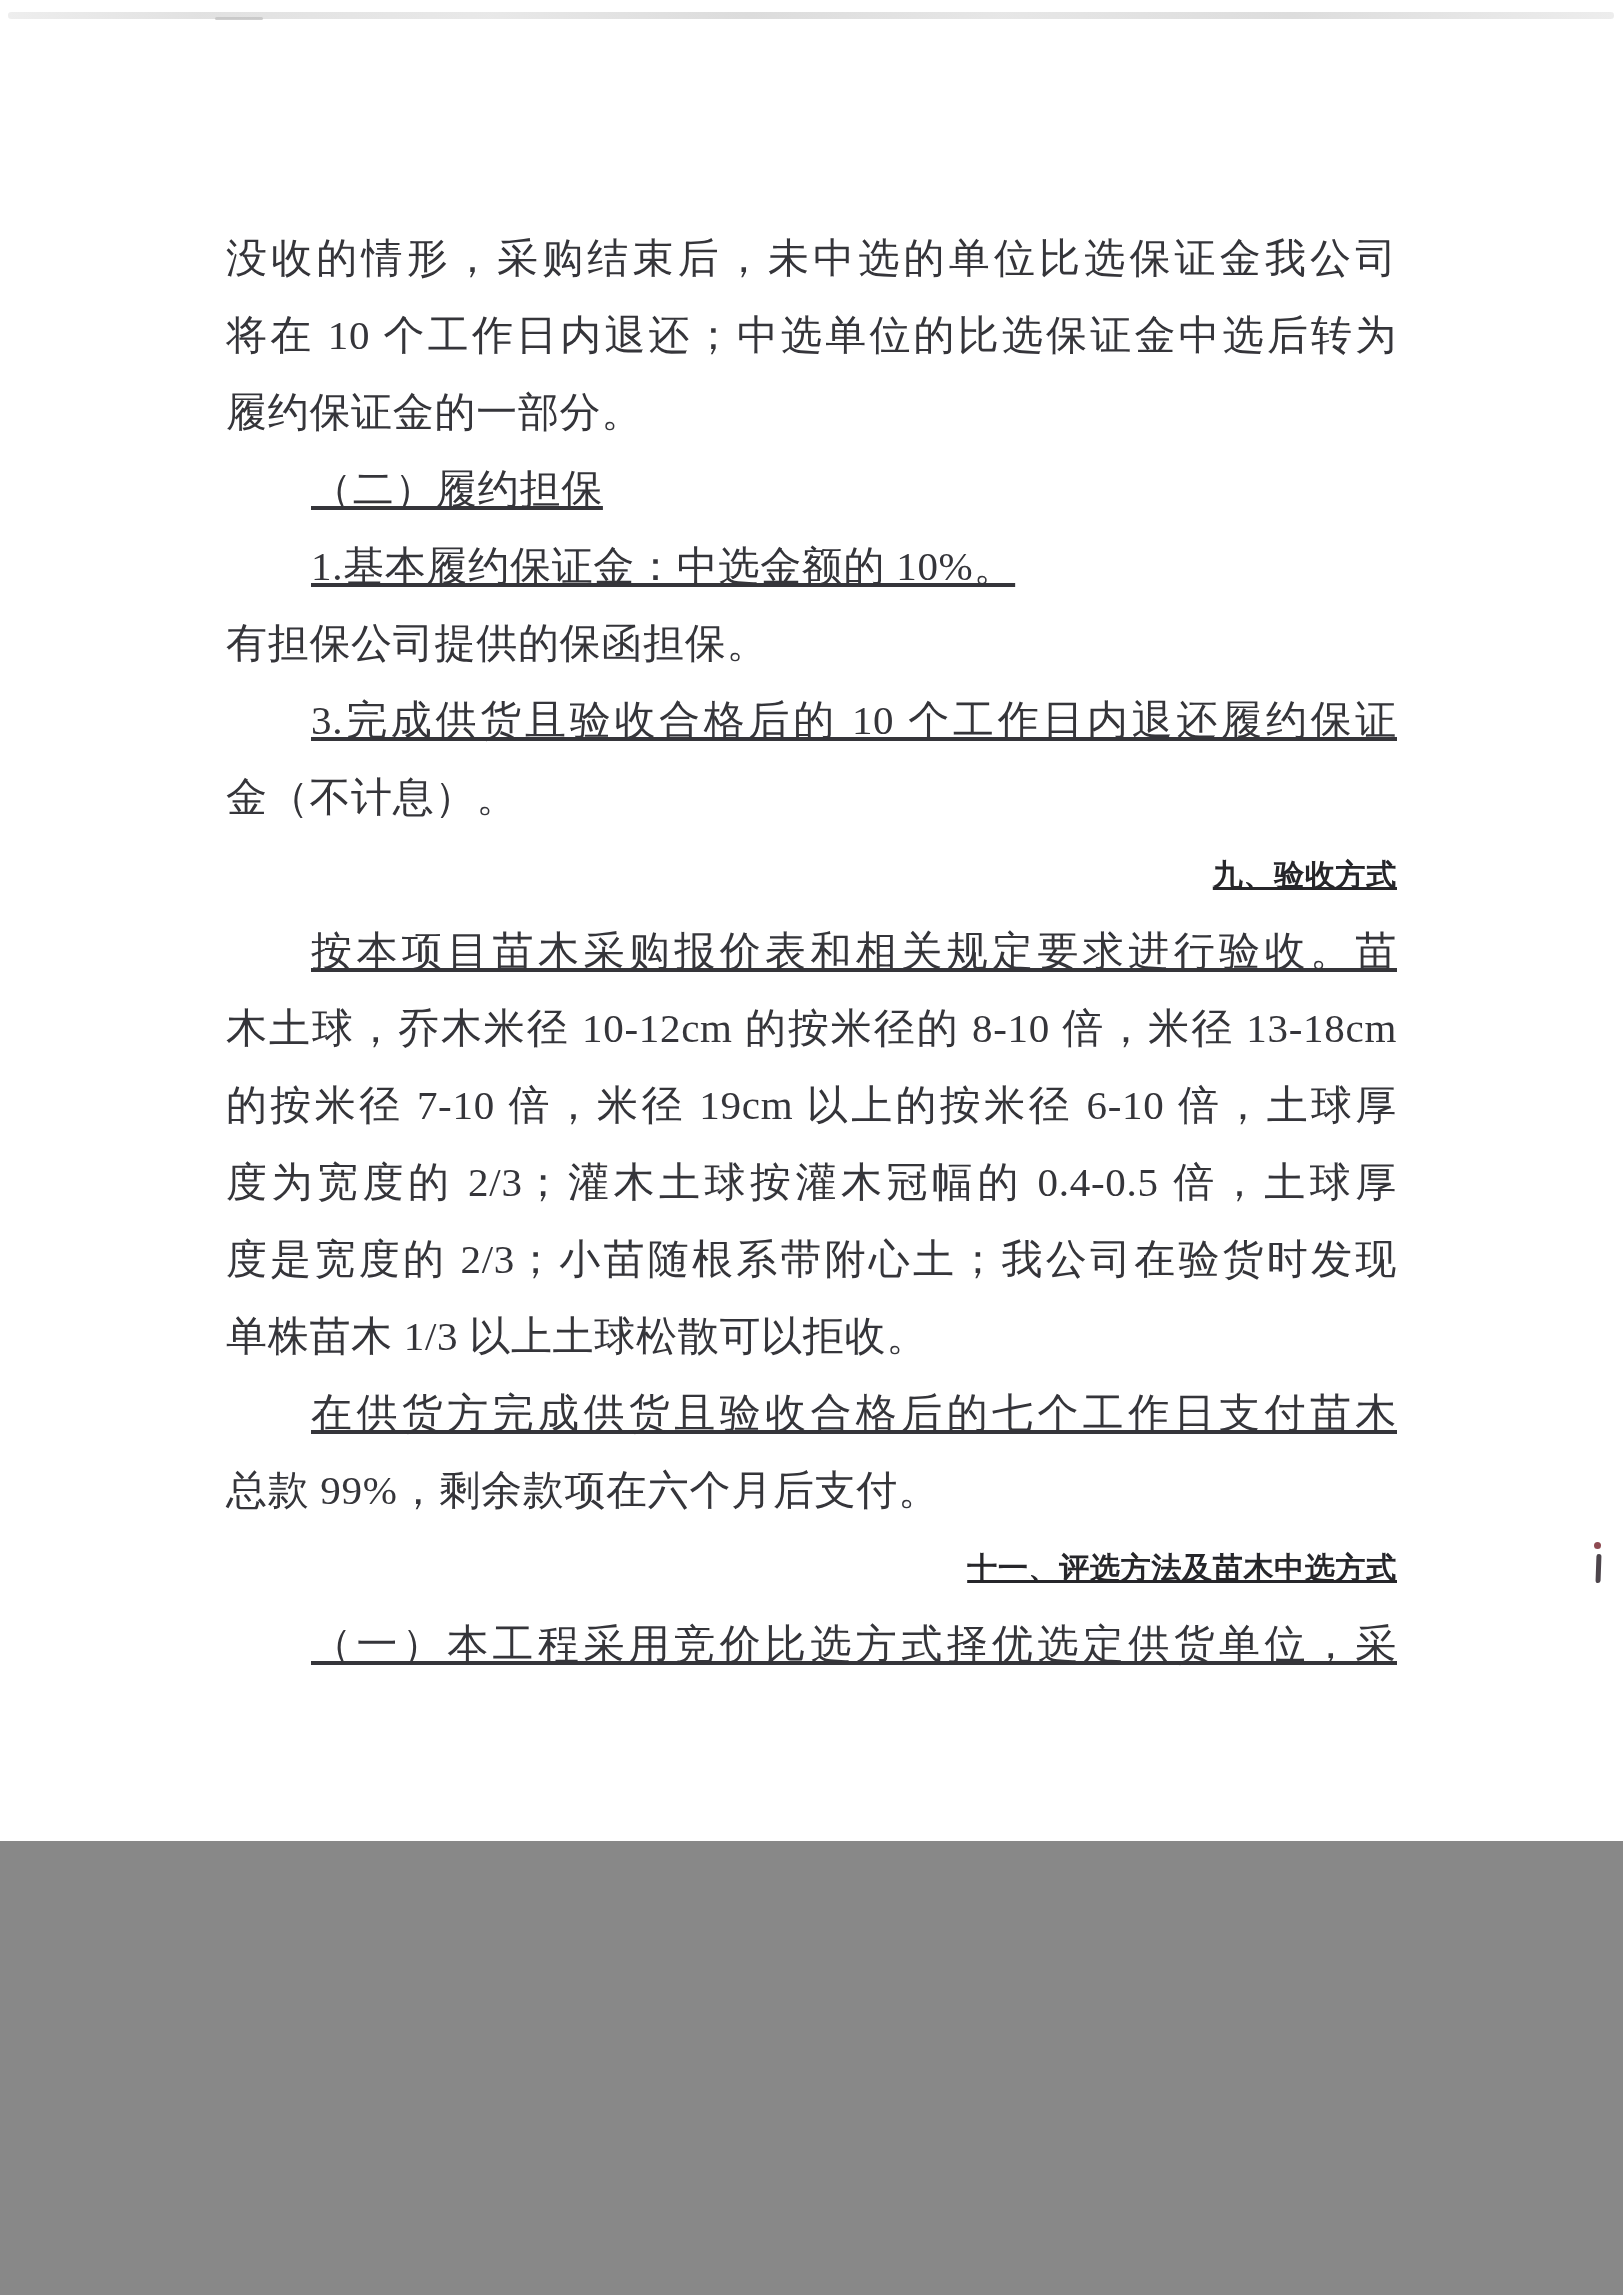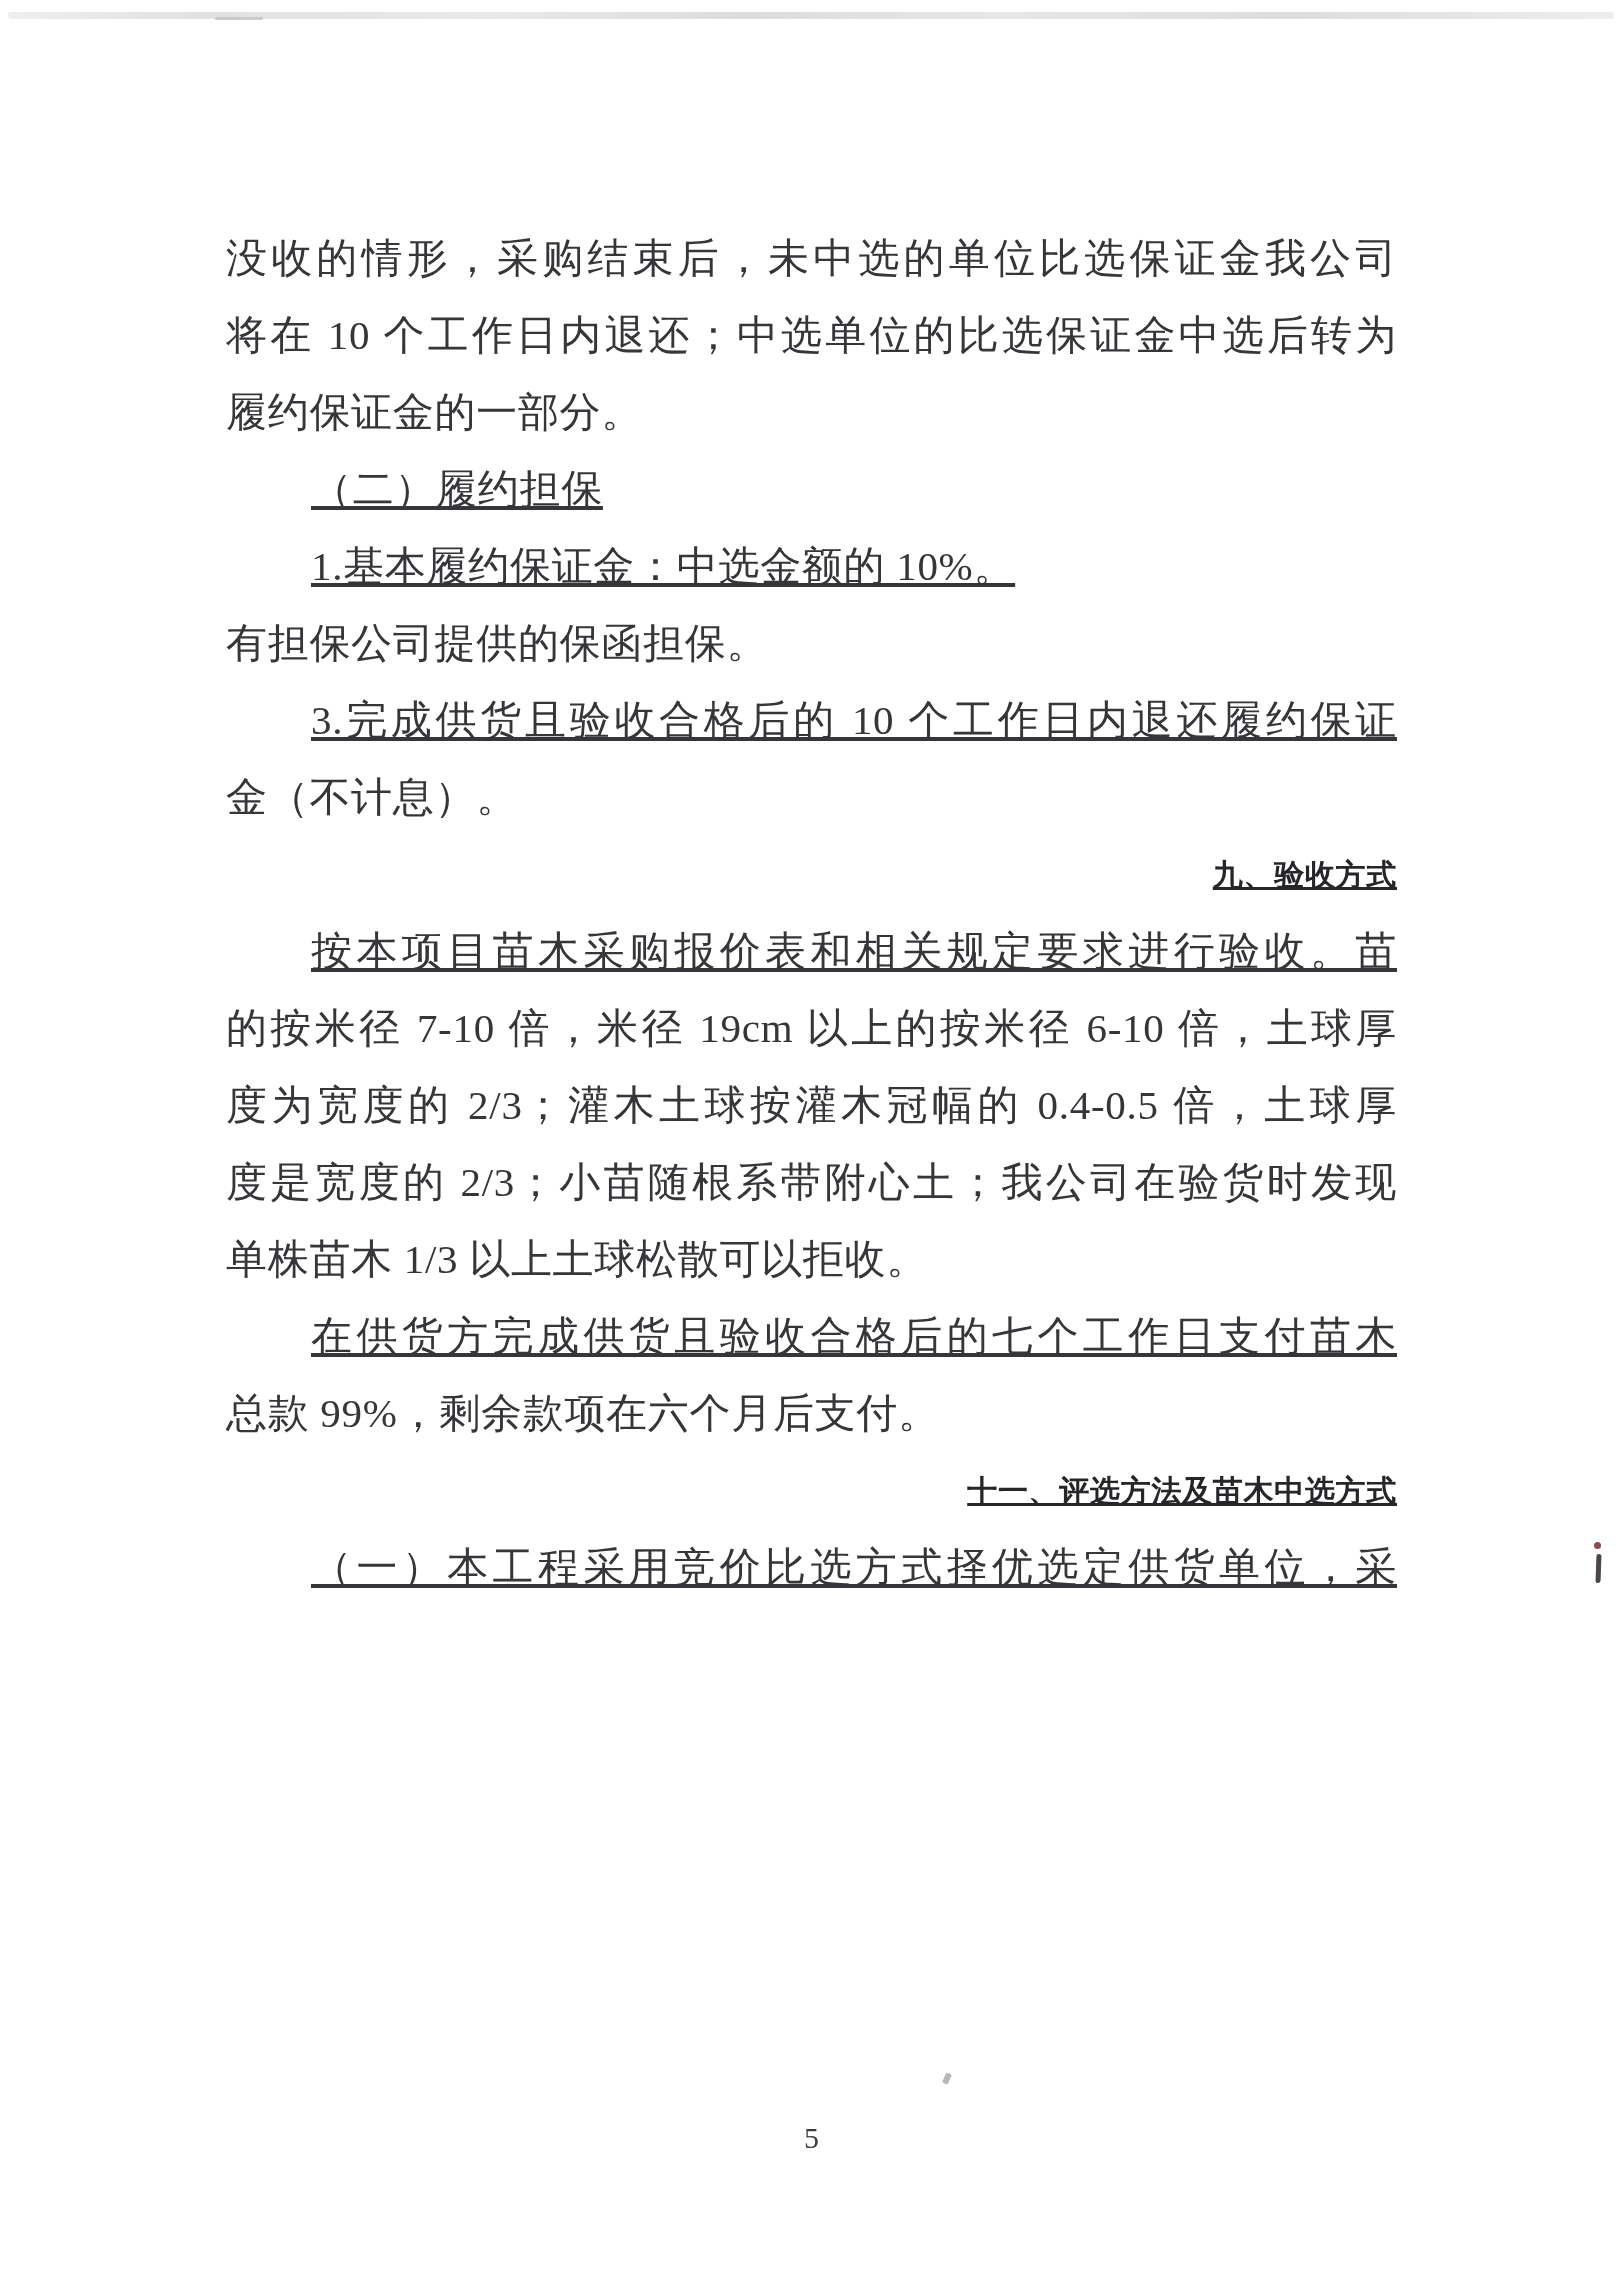--- a/index.html
+++ b/index.html
@@ -1,19 +1,19 @@
 <!DOCTYPE html>
 <html lang="zh" style="--paper: #ffffff; --ink: #35353a; --heading-ink: #26262a; --band: #dedede; --mark: #7a2a33; --speck: #9a9aa0;font-size:10.5px"><head>
 <meta charset="utf-8">
 <style>
   html, body { margin: 0; padding: 0; background: #888; }
   .page {
     position: relative;
     width: 1623px;
-    height: 2295px;
+    height: 1841px;
     background: var(--paper, #ffffff);
     overflow: hidden;
     font-family: "Liberation Serif", "DejaVu Serif", serif;
   }
   .text-block {
     position: absolute;
     left: 226px;
     top: 220px;
     width: 1171px;
   }
@@ -94,20 +94,21 @@
       <div class="line justify">没收的情形，采购结束后，未中选的单位比选保证金我公司</div>
       <div class="line justify">将在 10 个工作日内退还；中选单位的比选保证金中选后转为</div>
       <div class="line">履约保证金的一部分。</div>
       <div class="line indent">（二）履约担保</div>
       <div class="line indent">1.基本履约保证金：中选金额的 10%。</div>
       <div class="line">有担保公司提供的保函担保。</div>
       <div class="line indent justify">3.完成供货且验收合格后的 10 个工作日内退还履约保证</div>
       <div class="line">金（不计息）。</div>
       <div class="line heading indent">九、验收方式</div>
       <div class="line indent justify">按本项目苗木采购报价表和相关规定要求进行验收。苗</div>
+      <div class="line justify">木土球，乔木米径 10-12cm 的按米径的 8-10 倍，米径 13-18cm</div>
       <div class="line justify">的按米径 7-10 倍，米径 19cm 以上的按米径 6-10 倍，土球厚</div>
       <div class="line justify">度为宽度的 2/3；灌木土球按灌木冠幅的 0.4-0.5 倍，土球厚</div>
       <div class="line justify">度是宽度的 2/3；小苗随根系带附心土；我公司在验货时发现</div>
       <div class="line">单株苗木 1/3 以上土球松散可以拒收。</div>
       <div class="line indent justify">在供货方完成供货且验收合格后的七个工作日支付苗木</div>
       <div class="line">总款 99%，剩余款项在六个月后支付。</div>
       <div class="line heading indent">十一、评选方法及苗木中选方式</div>
       <div class="line indent justify">（一）本工程采用竞价比选方式择优选定供货单位，采</div>
     </div>
 

